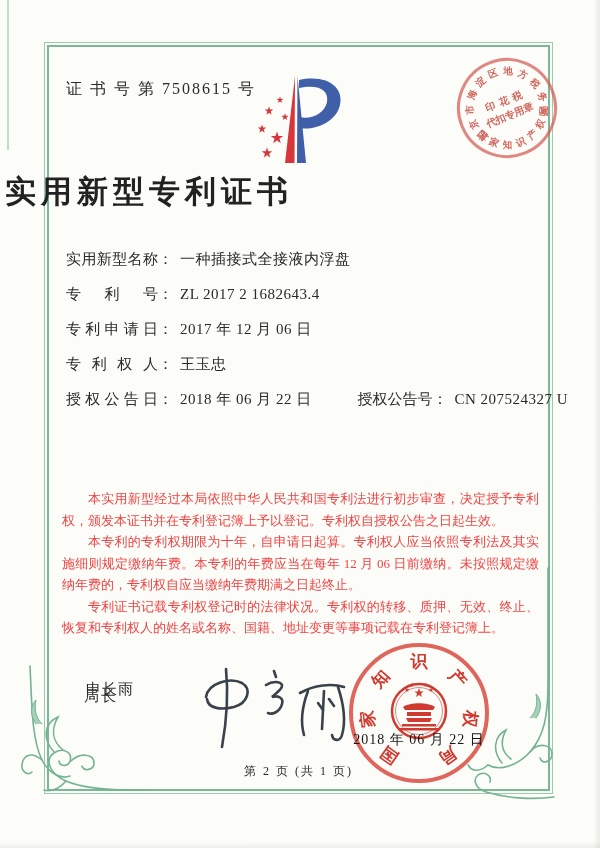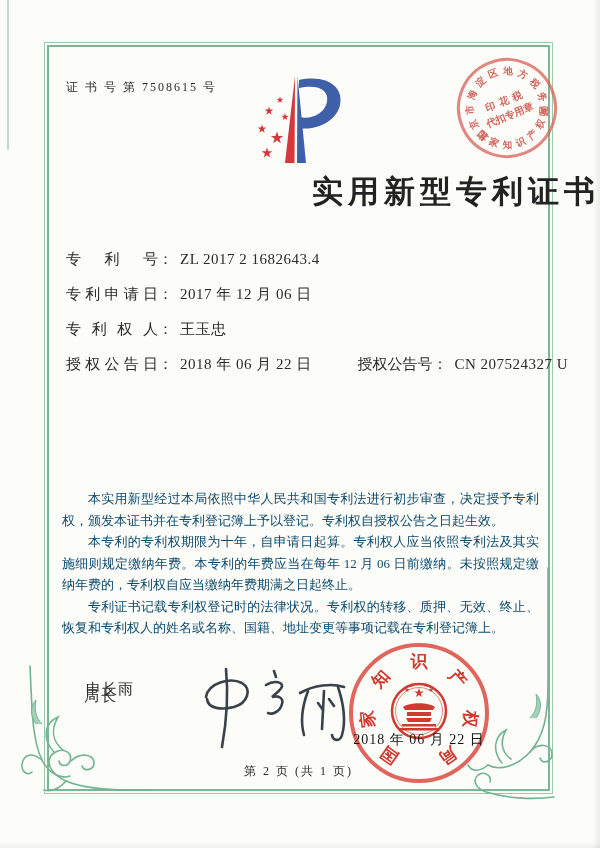--- a/index.html
+++ b/index.html
@@ -15,37 +15,37 @@
   .edge-shadow-right { position:absolute; right:0; top:0; width:7px; height:100%;
     background:linear-gradient(to right, rgba(0,0,0,0), rgba(90,90,80,.10)); }
   .edge-shadow-bottom { position:absolute; left:0; bottom:0; width:100%; height:6px;
     background:linear-gradient(to bottom, rgba(0,0,0,0), rgba(90,90,80,.08)); }
 
   
   .frame { position:absolute; left:44px; top:42px; width:507px; height:750px;
     border:1px solid #9acbab; z-index:1; }
   .frame-inner { position:absolute; inset:2px; border:2px solid #7cb795; }
 
-  .cert-no { position:absolute; left:66px; top:79px; font-size:12px;
+  .cert-no { position:absolute; left:66px; top:79px; font-size:16px;
     letter-spacing:2px; z-index:2; }
 
   .logo { position:absolute; left:228px; top:66px; width:145px; height:104px; z-index:2; }
 
-  .doc-title { position:absolute; left:0; right:0; top:171px; text-align:right;
+  .doc-title { position:absolute; left:0; right:0; top:171px; text-align:left;
     font-size:31px; font-weight:bold; letter-spacing:5px; text-indent:5px;
     color:#222; z-index:2; }
 
   .fields { position:absolute; left:66px; top:250px; width:460px; font-size:15px; z-index:2; }
   .frow { height:22px; margin-bottom:13px; white-space:nowrap; }
   .flabel { display:inline-block; width:92px; text-align:justify; text-align-last:justify; }
   .fvalue { margin-left:7px; letter-spacing:.5px; }
   .grant-right { display:inline-block; margin-left:42px; }
 
   .body-text { position:absolute; left:62px; top:488px; width:477px; font-size:13px;
-    line-height:21.5px; text-align:justify; color:#0c4a6e; z-index:2; }
+    line-height:21.5px; text-align:justify; color:#ef4444; z-index:2; }
   .body-text p { margin:0; text-indent:2em; }
 
   .sig-title { position:absolute; left:84px; top:687px; font-size:15px;
     letter-spacing:2px; z-index:2; }
   .sig-name  { position:absolute; left:86px; top:680px; font-size:15px;
     letter-spacing:1px; z-index:2; }
   .sig-script { position:absolute; left:196px; top:662px; width:160px; height:92px; z-index:3; }
 
   
   .seal { position:absolute; left:349px; top:643px; width:132px; height:132px;
@@ -122,20 +122,23 @@
     <use href="#st" transform="translate(57,51) scale(0.38)"></use>
     <use href="#st" transform="translate(34,63) scale(0.45)"></use>
     <use href="#st" transform="translate(49,72) scale(0.65)"></use>
     <use href="#st" transform="translate(39,87) scale(0.55)"></use>
   </g>
 </svg>
 
 <div class="doc-title">实用新型专利证书</div>
 
 <div class="fields">
+  <div class="frow">
+    <span class="flabel">实用新型名称</span><span>：</span><span class="fvalue">一种插接式全接液内浮盘</span>
+  </div>
   <div class="frow">
     <span class="flabel">专利号</span><span>：</span><span class="fvalue">ZL 2017 2 1682643.4</span>
   </div>
   <div class="frow">
     <span class="flabel">专利申请日</span><span>：</span><span class="fvalue">2017 年 12 月 06 日</span>
   </div>
   <div class="frow">
     <span class="flabel">专利权人</span><span>：</span><span class="fvalue">王玉忠</span>
   </div>
   <div class="frow">

